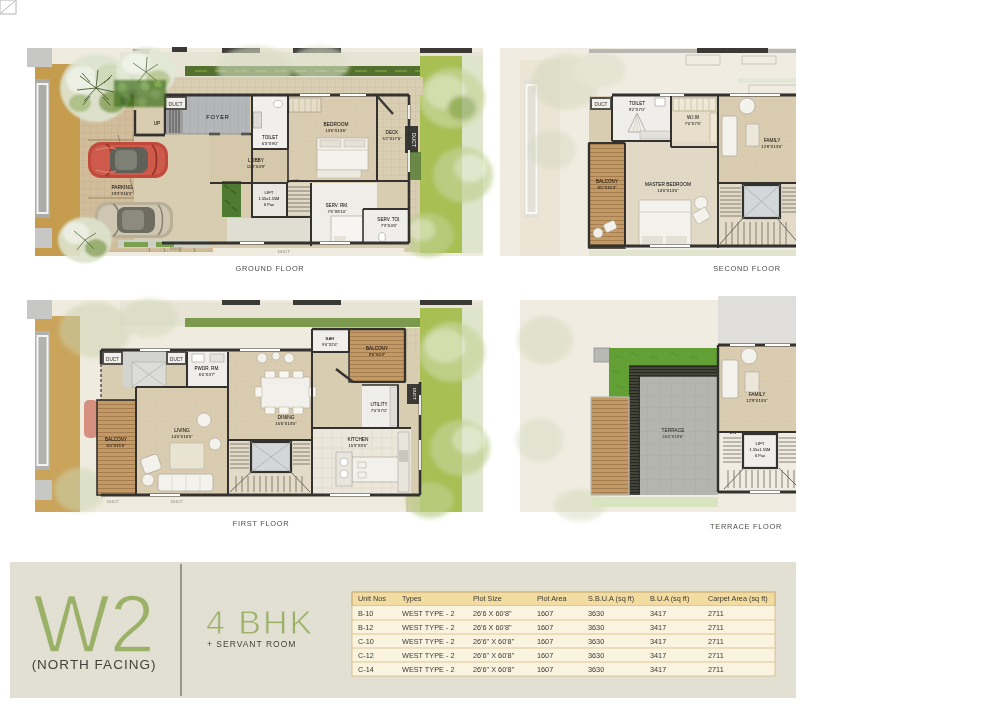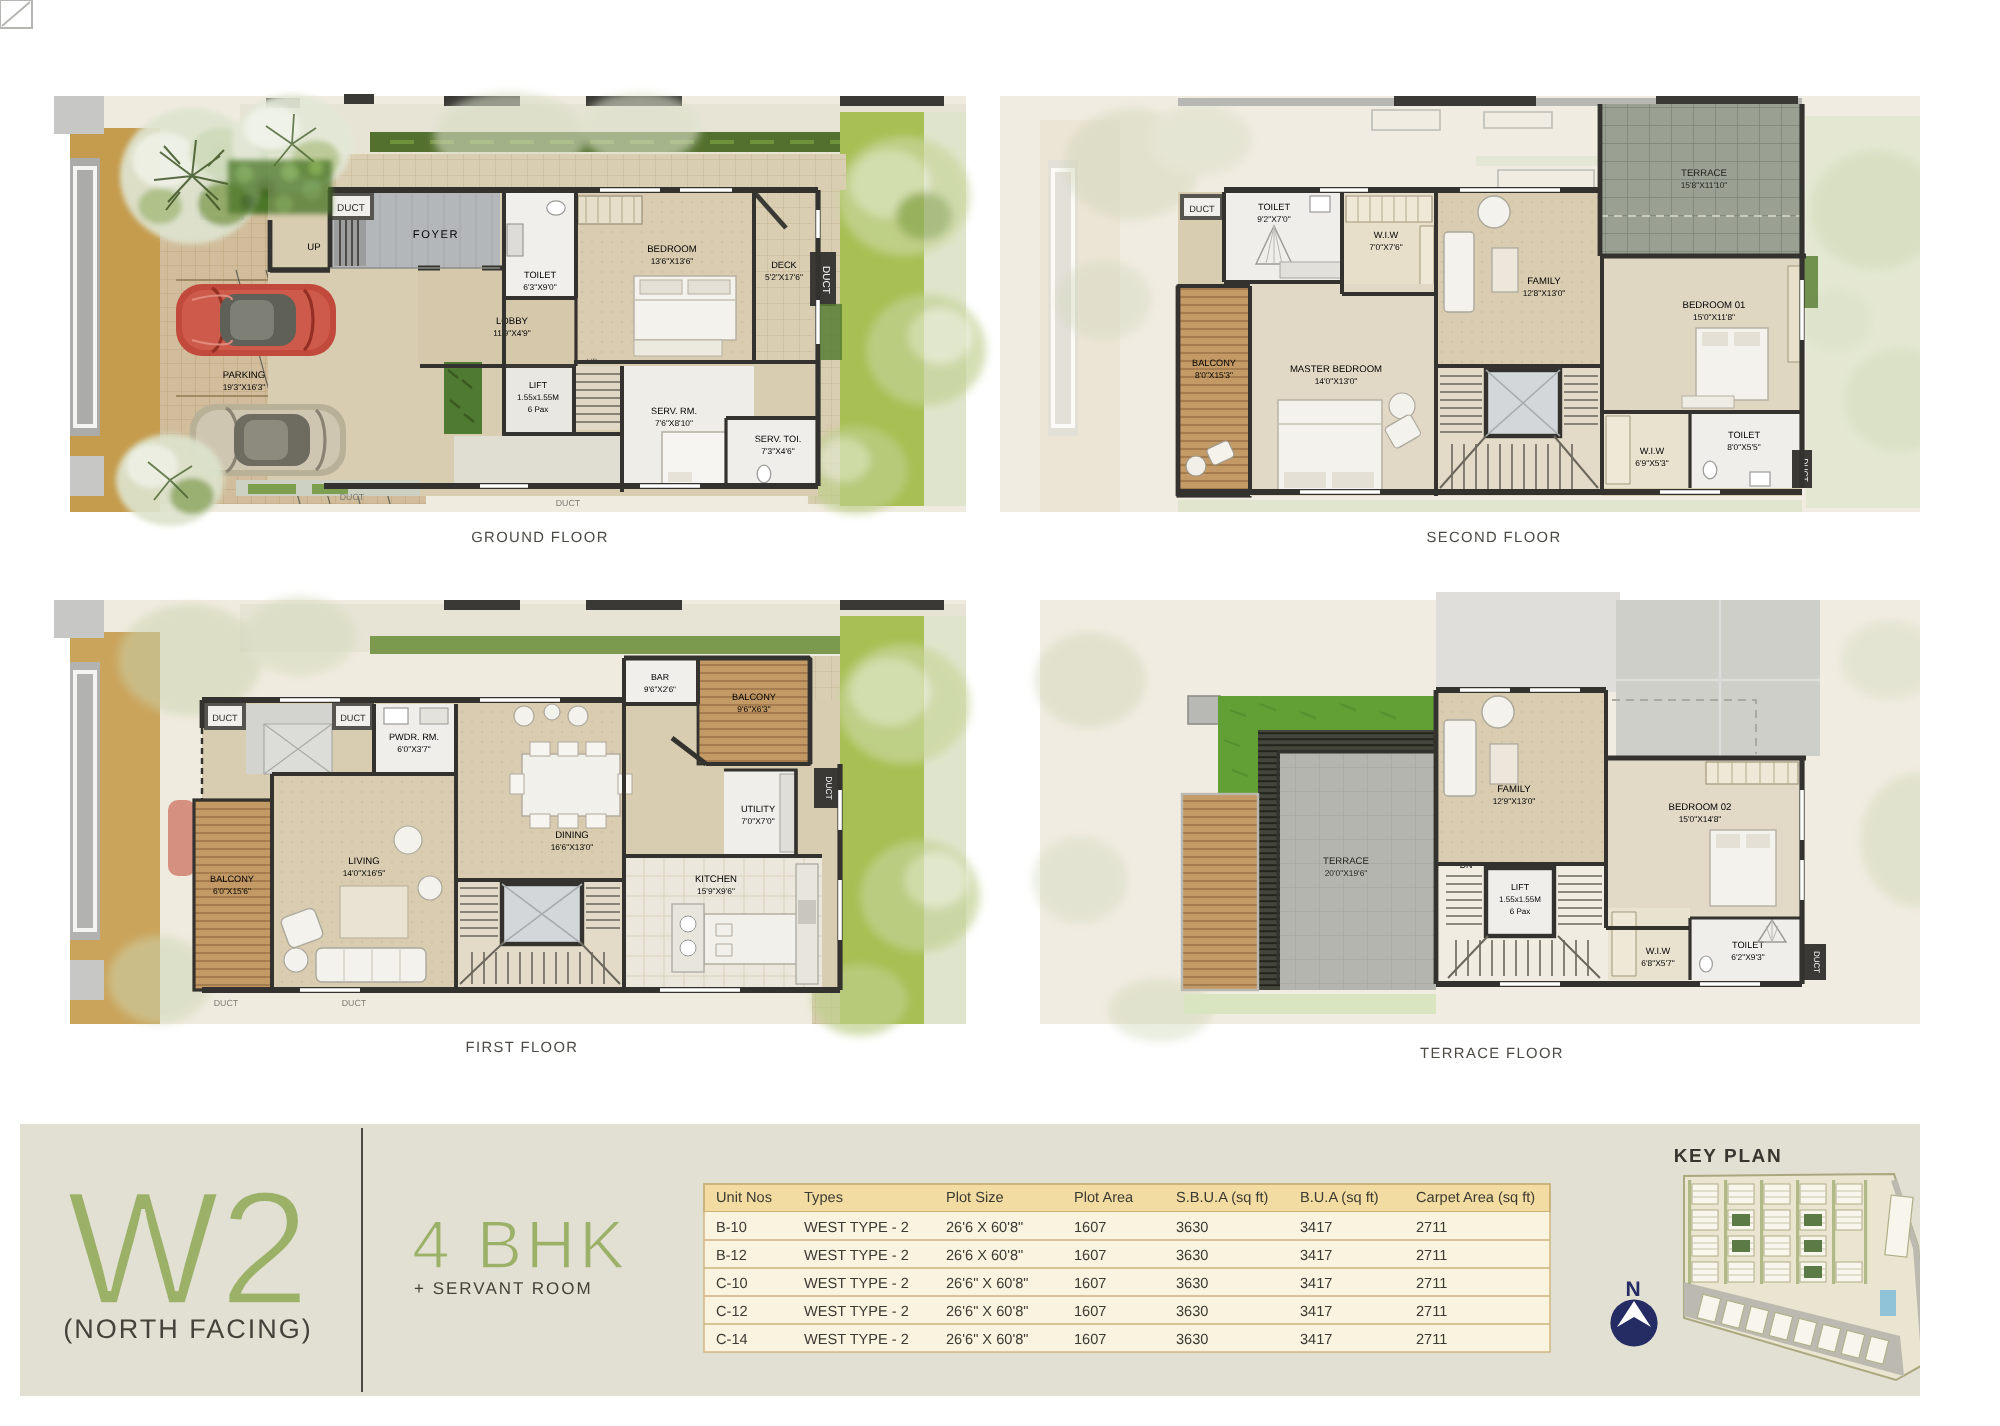--- a/index.html
+++ b/index.html
@@ -1,16 +1,16 @@
 <!DOCTYPE html>
 <html><head>
 <meta charset="utf-8">
 <style>
 html,body{margin:0;padding:0}
-.page{position:relative;width:960px;height:713px;background:#ffffff;font-family:"Liberation Sans",sans-serif;overflow:hidden}
+.page{position:relative;width:796px;height:713px;background:#ffffff;font-family:"Liberation Sans",sans-serif;overflow:hidden}
 svg{position:absolute;left:0;top:0}
 svg text{font-family:"Liberation Sans",sans-serif}
 .flabel{font-size:7.4px;letter-spacing:0.7px;fill:#4c4a45}
 </style>
 </head>
 <body>
 <div class="page">
 <svg width="1000" height="713" viewBox="0 0 1000 713">
 <defs>
 <pattern id="pav" width="7" height="7" patternUnits="userSpaceOnUse">

